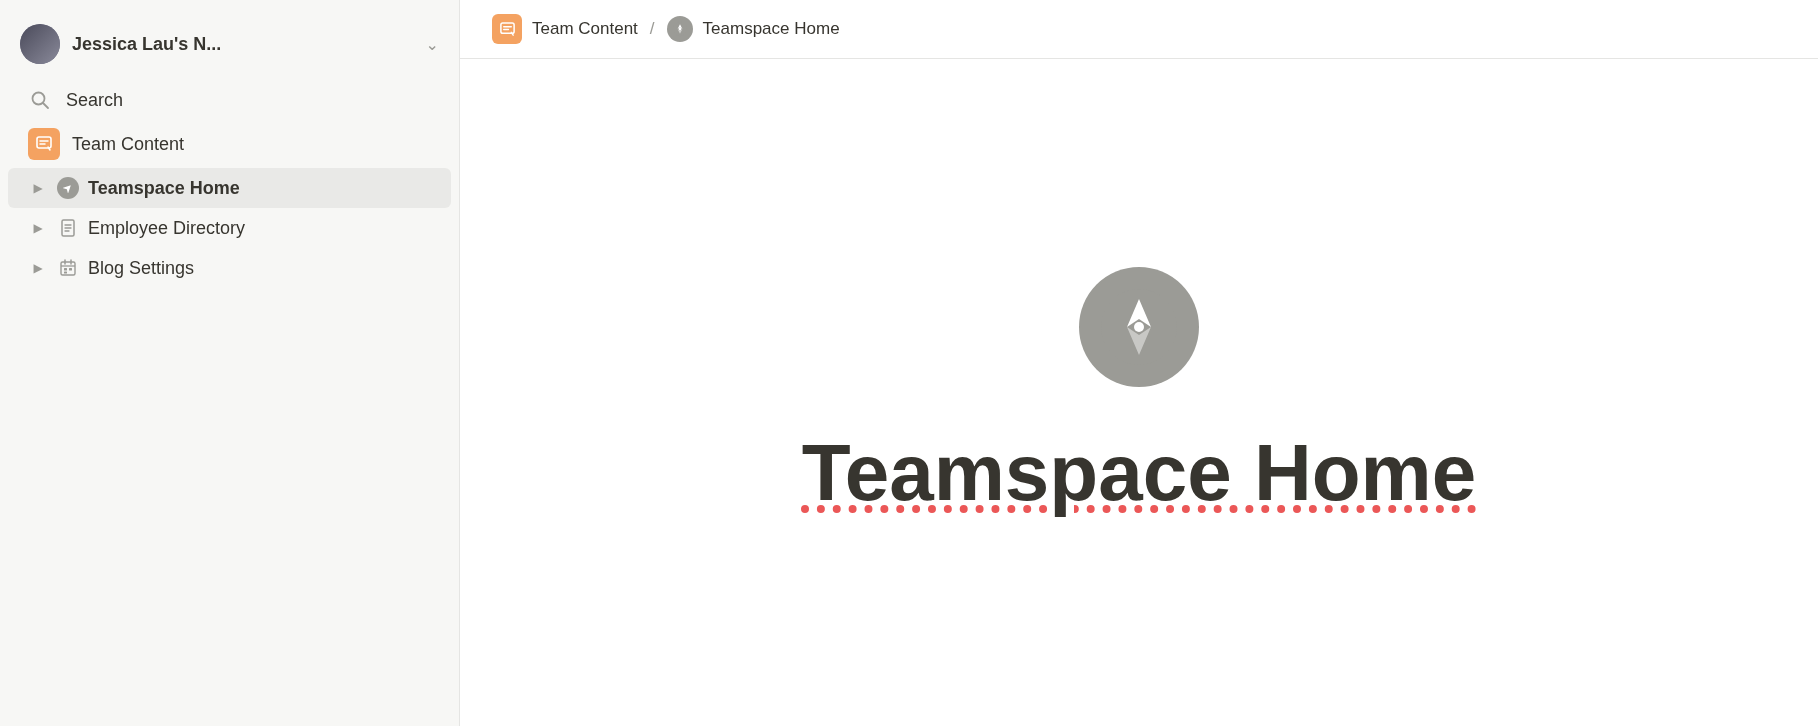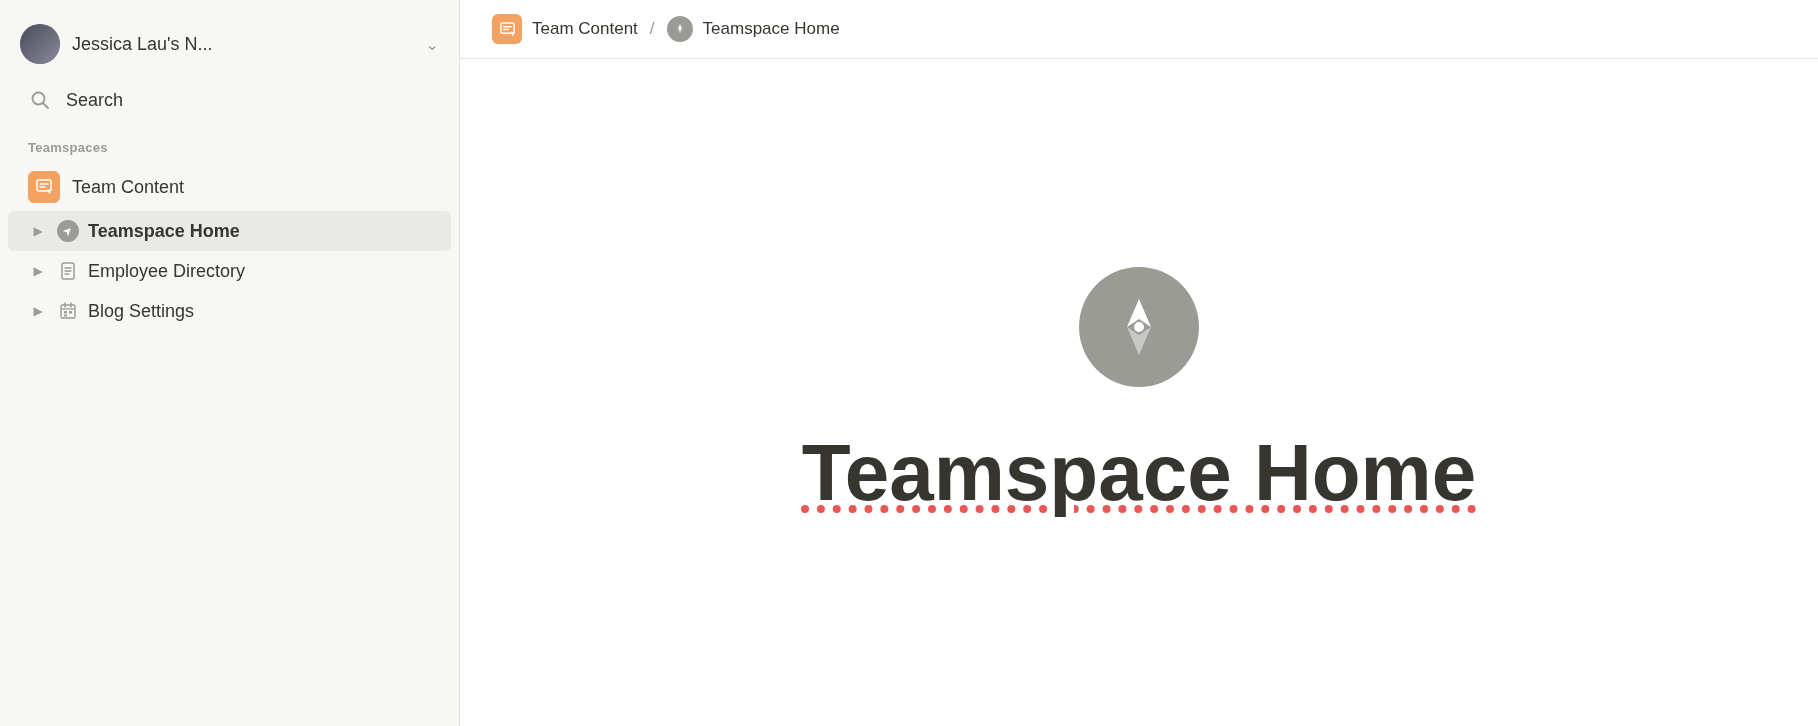--- a/index.html
+++ b/index.html
@@ -43,21 +43,21 @@
       justify-content: center;
     }
     .avatar-img {
       width: 100%;
       height: 100%;
       background: linear-gradient(135deg, #4a4a5a 0%, #8a8a9a 100%);
       border-radius: 50%;
     }
     .workspace-name {
       font-size: 18px;
-      font-weight: 400;
+      font-weight: 700;
       color: #37352f;
       flex: 1;
     }
     .chevron-icon {
       color: #9b9b96;
       font-size: 16px;
     }
 
     .sidebar-nav-item {
       display: flex;
@@ -299,21 +299,20 @@
         <circle cx="8.5" cy="8.5" r="6" stroke="#9b9b96" stroke-width="1.8"></circle>
         <line x1="13" y1="13" x2="18" y2="18" stroke="#9b9b96" stroke-width="1.8" stroke-linecap="round"></line>
       </svg>
     </span>
     <span class="nav-label">Search</span>
   </div>
 
 
 
 
-  <div class="section-label">Teamspaces</div>
 
   <div class="teamspace-item">
     <div class="teamspace-icon">
       <div class="teamspace-icon-box">
         <svg width="18" height="18" viewBox="0 0 18 18" fill="none">
           <rect x="2" y="2" width="14" height="11" rx="2" stroke="white" stroke-width="1.6"></rect>
           <line x1="5" y1="6" x2="13" y2="6" stroke="white" stroke-width="1.5" stroke-linecap="round"></line>
           <line x1="5" y1="9" x2="10" y2="9" stroke="white" stroke-width="1.5" stroke-linecap="round"></line>
           <path d="M13 12l2 3" stroke="white" stroke-width="1.5" stroke-linecap="round"></path>
         </svg>

